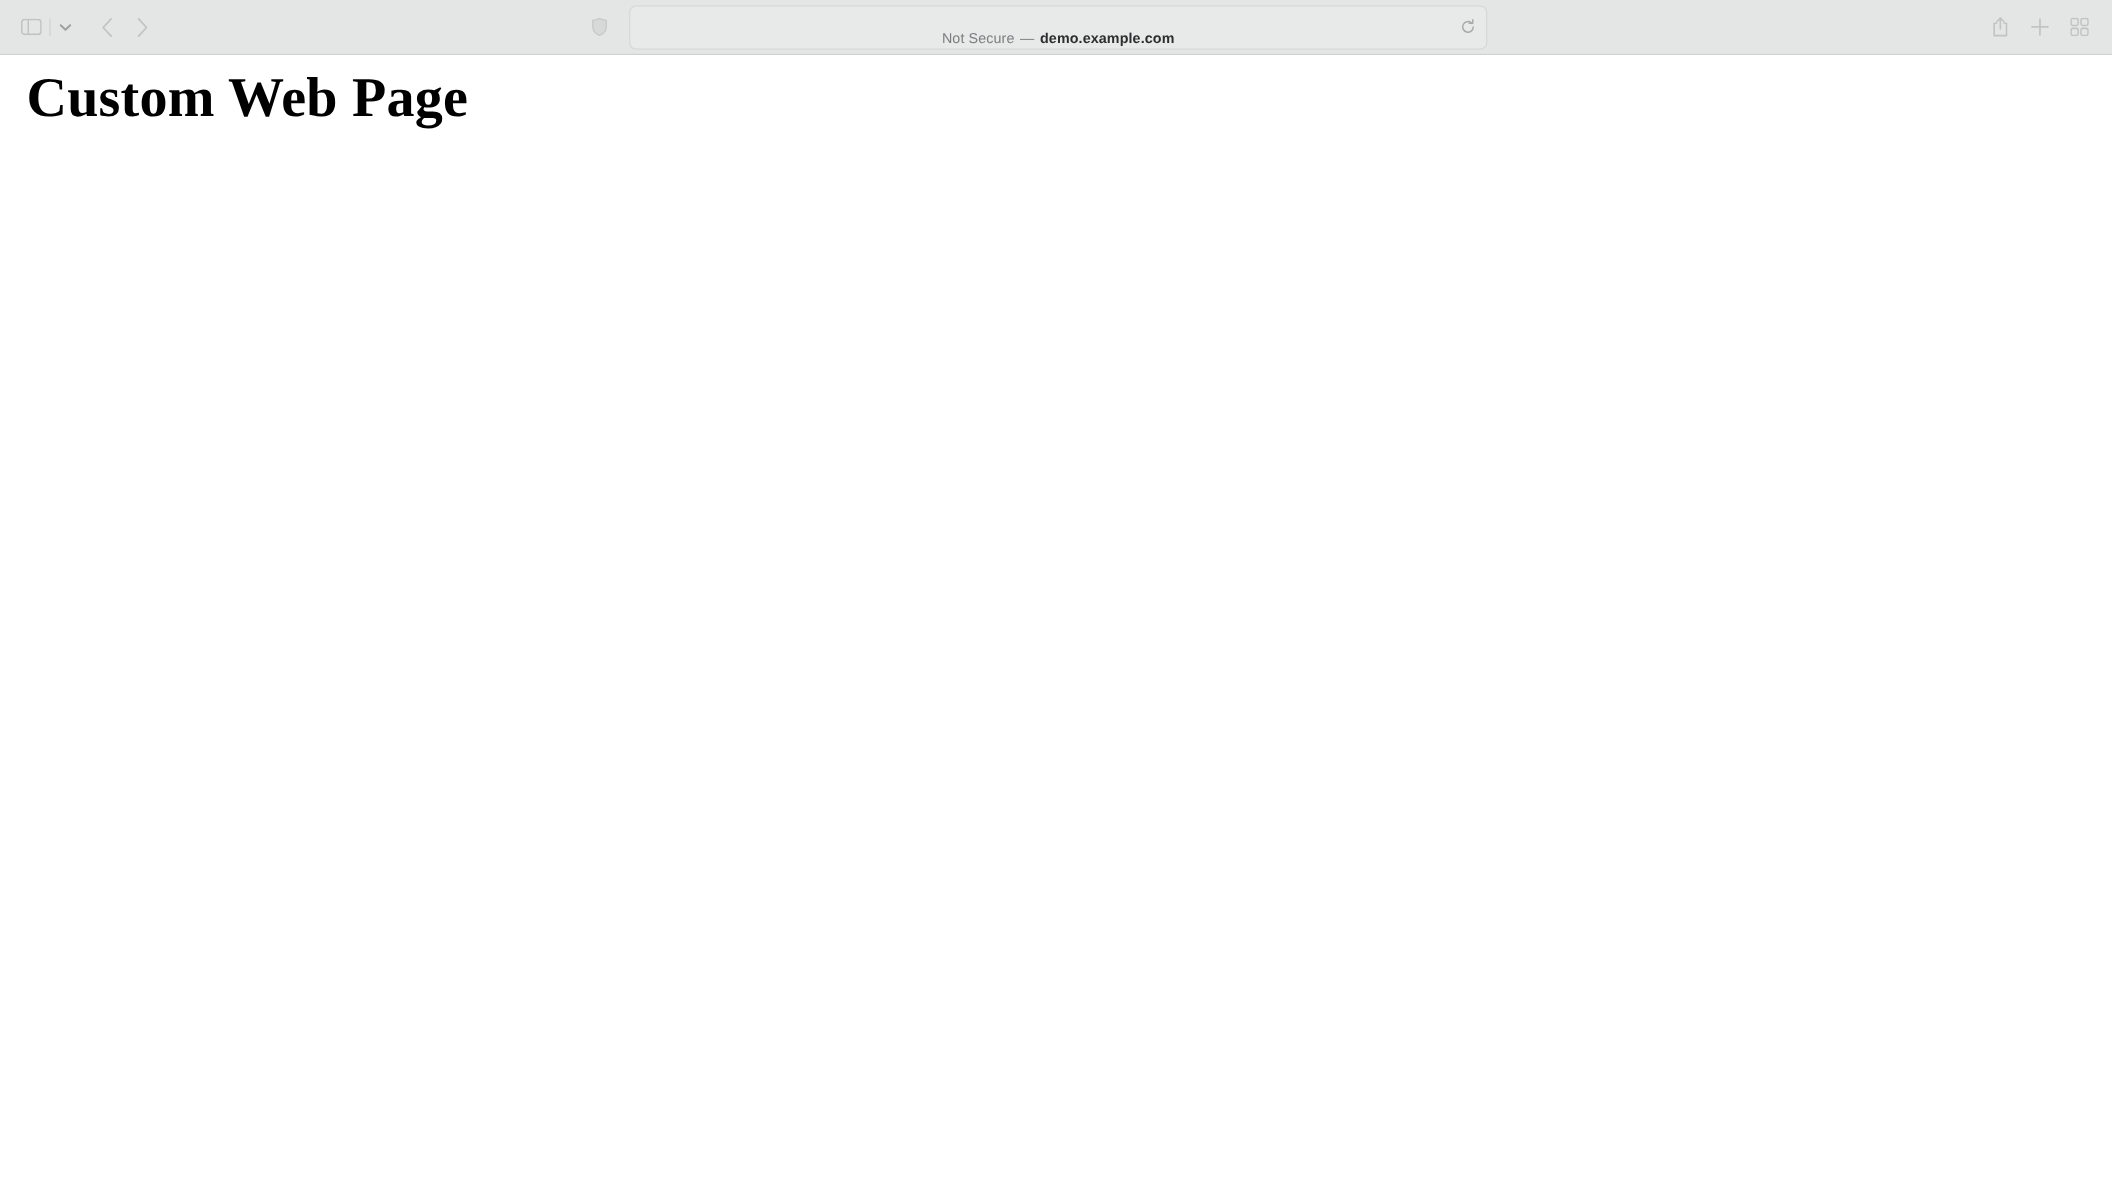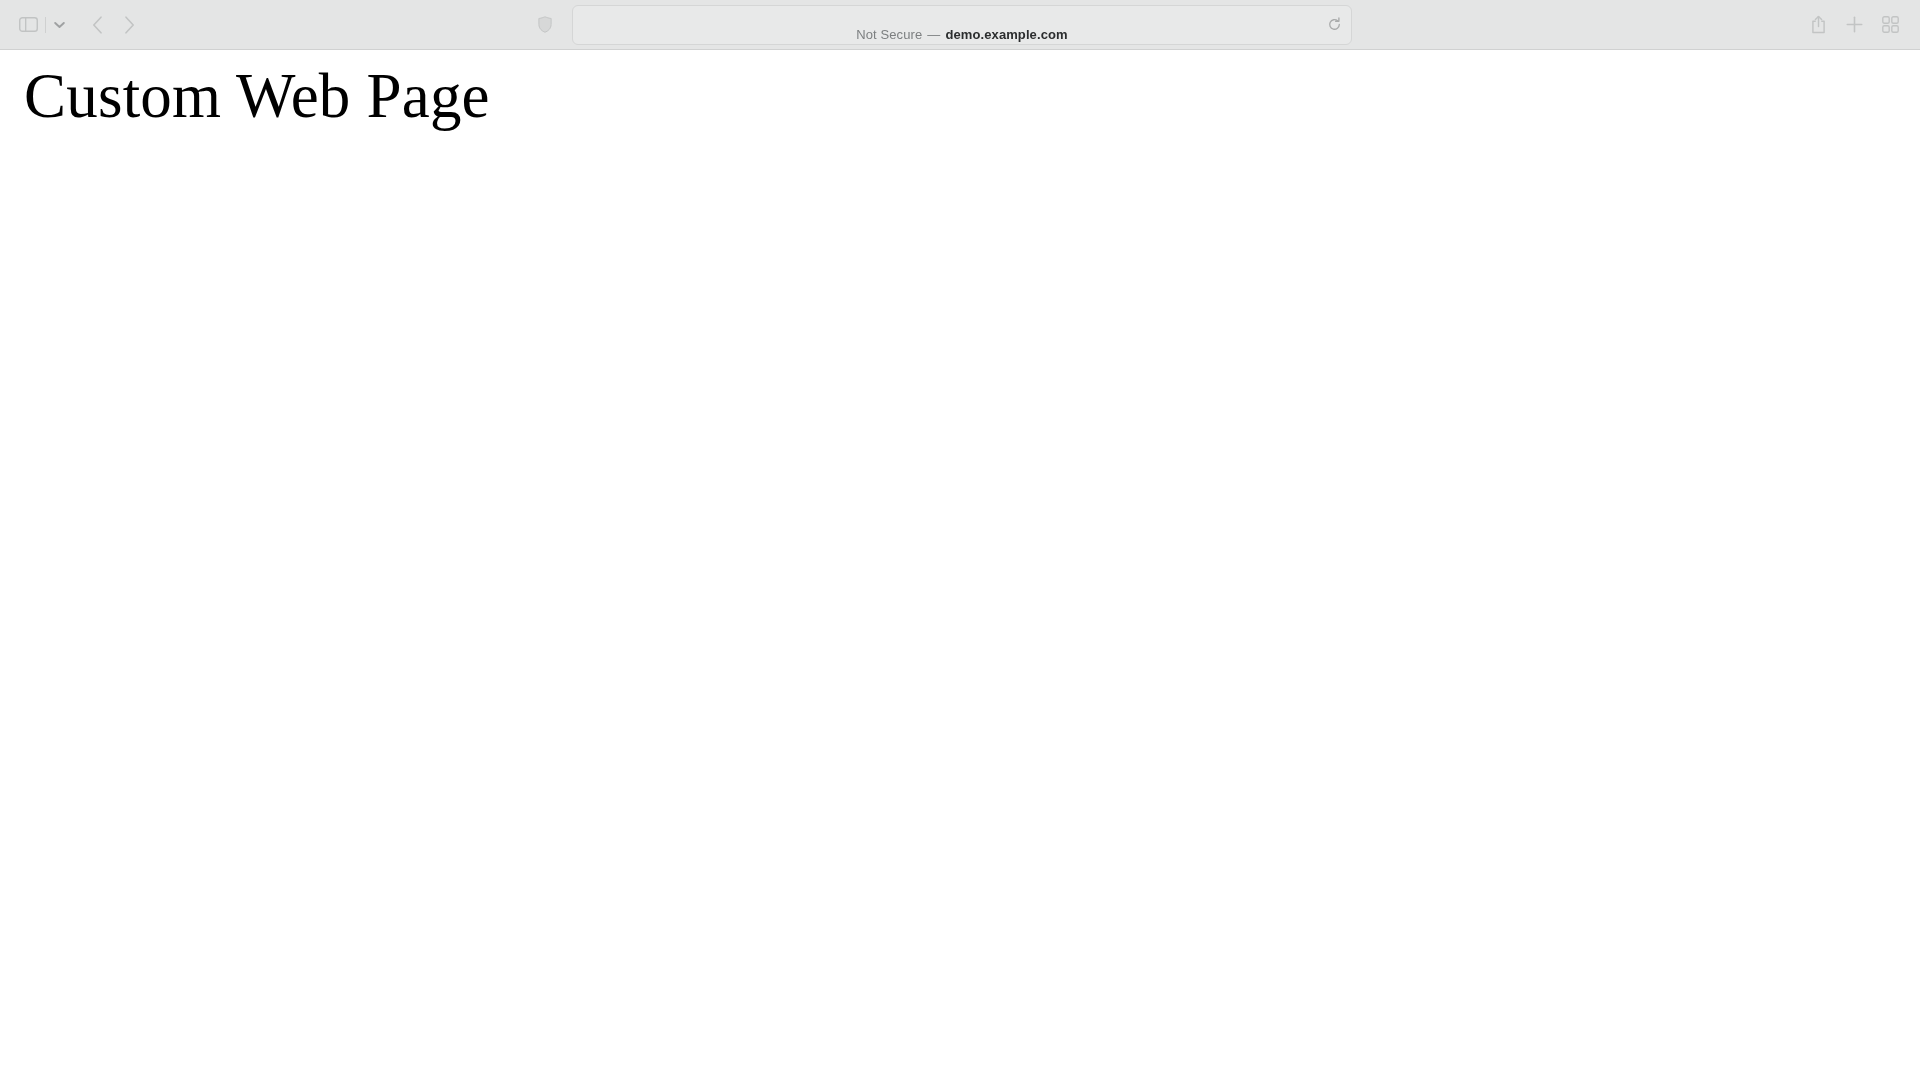--- a/index.html
+++ b/index.html
@@ -154,22 +154,22 @@
   
   .page-content {
     flex: 1;
     background: #ffffff;
     overflow: hidden;
     position: relative;
   }
 
   .page-h1 {
     font-family: "Liberation Serif", "DejaVu Serif", serif;
-    font-size: 63px;
-    font-weight: 400;
+    font-size: 51px;
+    font-weight: 700;
     color: #000000;
     margin: 0;
     padding: 0;
     position: absolute;
     left: 24px;
     top: 10px;
     line-height: 1.15;
     letter-spacing: 0.2px;
   }
 

